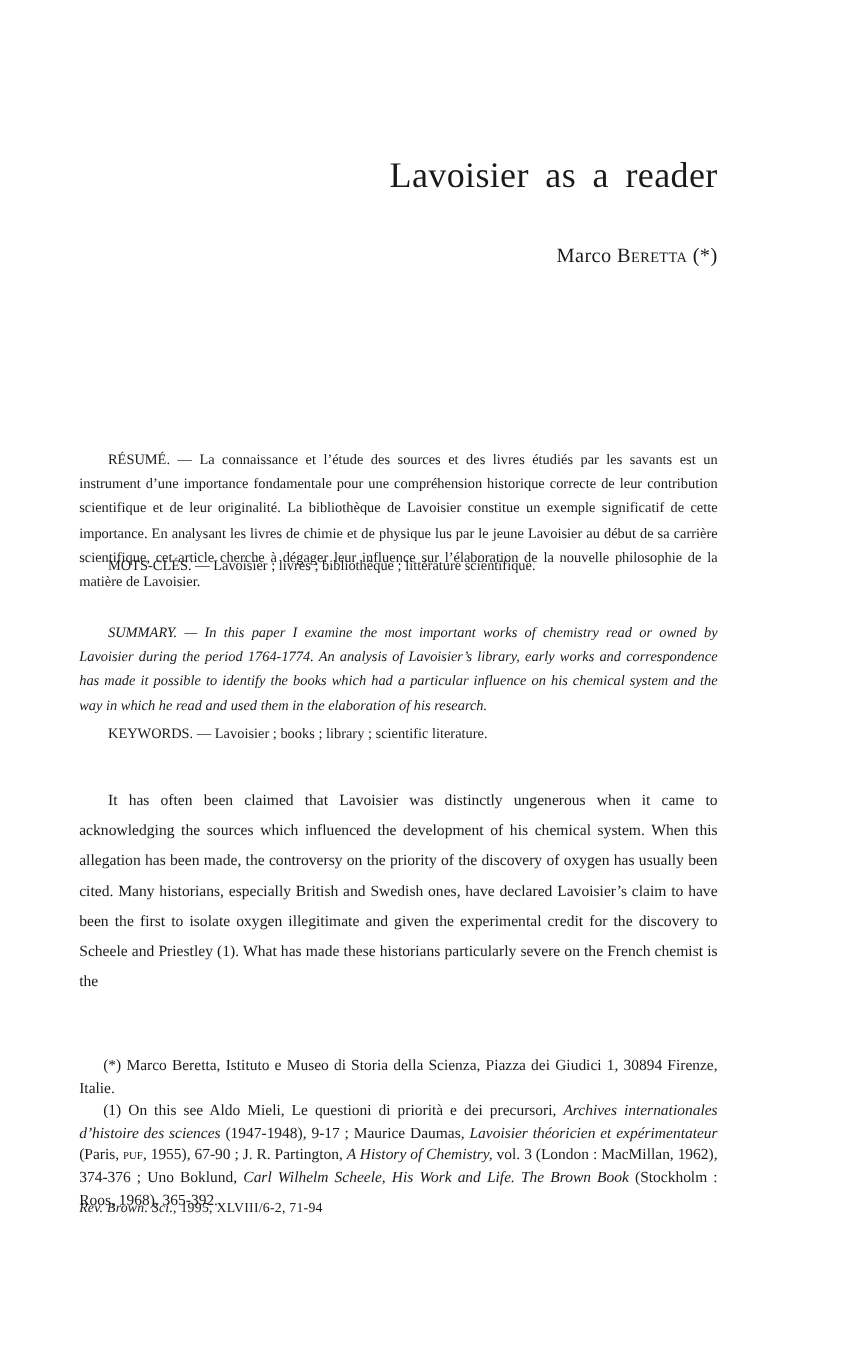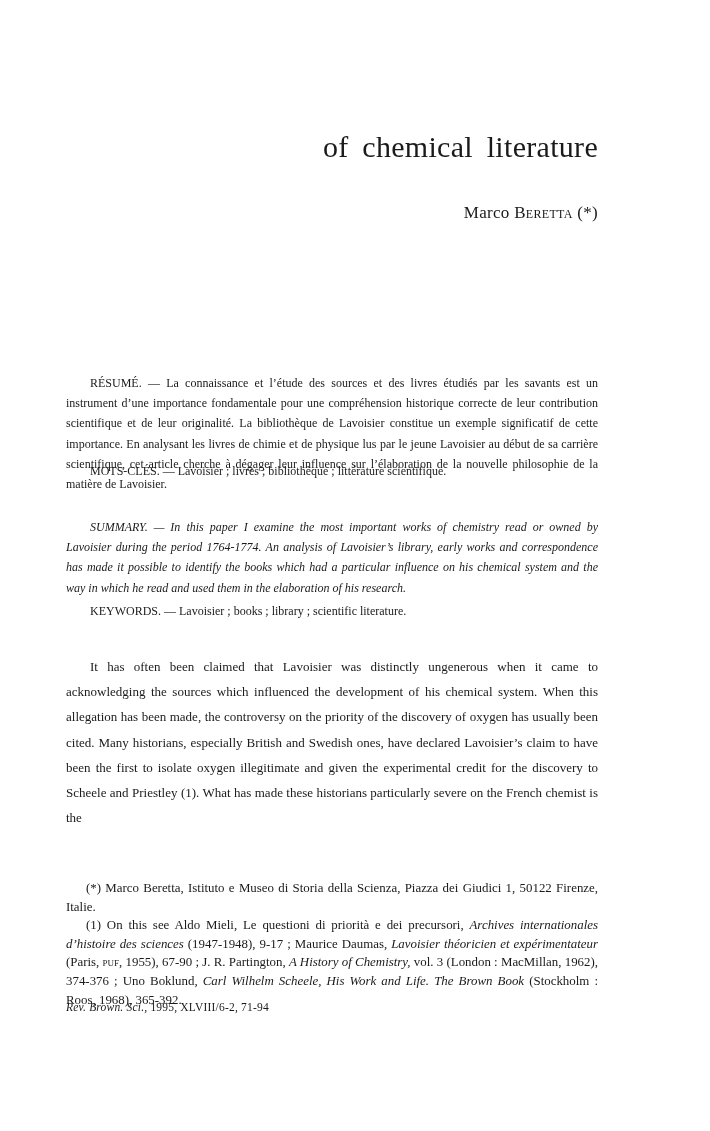--- a/index.html
+++ b/index.html
@@ -25,21 +25,21 @@
            text-align: justify; }
   .notes p { margin: 0; text-indent: 20px; }
   .notes .it { font-style: italic; }
   .footer { position: absolute; left: 66px; top: 1001px; font-size: 11.5px; letter-spacing: 0.2px; }
   .footer .it { font-style: italic; }
 </style>
 </head>
 <body>
 
 <div class="title">
-  <div>of chemical literature</div>
+  <div>Lavoisier as a reader</div>
 </div>
 
 <div class="author">
   <span>Marco</span>
   <span class="sc">Beretta</span>
   <span>(*)</span>
 </div>
 
 <div class="abstract" id="resume">
   <p class="indent"><span>RÉSUMÉ.</span><span> — La connaissance et l’étude des sources et des livres étudiés par les savants est un instrument d’une importance fondamentale pour une compréhension historique correcte de leur contribution scientifique et de leur originalité. La bibliothèque de Lavoisier constitue un exemple significatif de cette importance. En analysant les livres de chimie et de physique lus par le jeune Lavoisier au début de sa carrière scientifique, cet article cherche à dégager leur influence sur l’élaboration de la nouvelle philosophie de la matière de Lavoisier.</span></p>
@@ -55,19 +55,19 @@
 
 <div class="abstract" id="keywords">
   <p class="indent"><span>KEYWORDS.</span><span> — Lavoisier ; books ; library ; scientific literature.</span></p>
 </div>
 
 <div class="body-text">
   <p>It has often been claimed that Lavoisier was distinctly ungenerous when it came to acknowledging the sources which influenced the development of his chemical system. When this allegation has been made, the controversy on the priority of the discovery of oxygen has usually been cited. Many historians, especially British and Swedish ones, have declared Lavoisier’s claim to have been the first to isolate oxygen illegitimate and given the experimental credit for the discovery to Scheele and Priestley (1). What has made these historians particularly severe on the French chemist is the</p>
 </div>
 
 <div class="notes">
-  <p>(*) Marco Beretta, Istituto e Museo di Storia della Scienza, Piazza dei Giudici 1, 50122 Firenze, Italie.</p>
+  <p>(*) Marco Beretta, Istituto e Museo di Storia della Scienza, Piazza dei Giudici 1, 30894 Firenze, Italie.</p>
   <p><span>(1) On this see Aldo Mieli, Le questioni di priorità e dei precursori, </span><span class="it">Archives internationales d’histoire des sciences</span><span> (1947-1948), 9-17 ; Maurice Daumas, </span><span class="it">Lavoisier théoricien et expérimentateur</span><span> (Paris, </span><span class="sc">puf</span><span>, 1955), 67-90 ; J. R. Partington, </span><span class="it">A History of Chemistry,</span><span> vol. 3 (London : MacMillan, 1962), 374-376 ; Uno Boklund, </span><span class="it">Carl Wilhelm Scheele, His Work and Life. The Brown Book</span><span> (Stockholm : Roos, 1968), 365-392.</span></p>
 </div>
 
 <div class="footer">
   <span class="it">Rev. Brown. Sci.</span><span>, 1995, XLVIII/6-2, 71-94</span>
 </div>
 
 </body></html>

